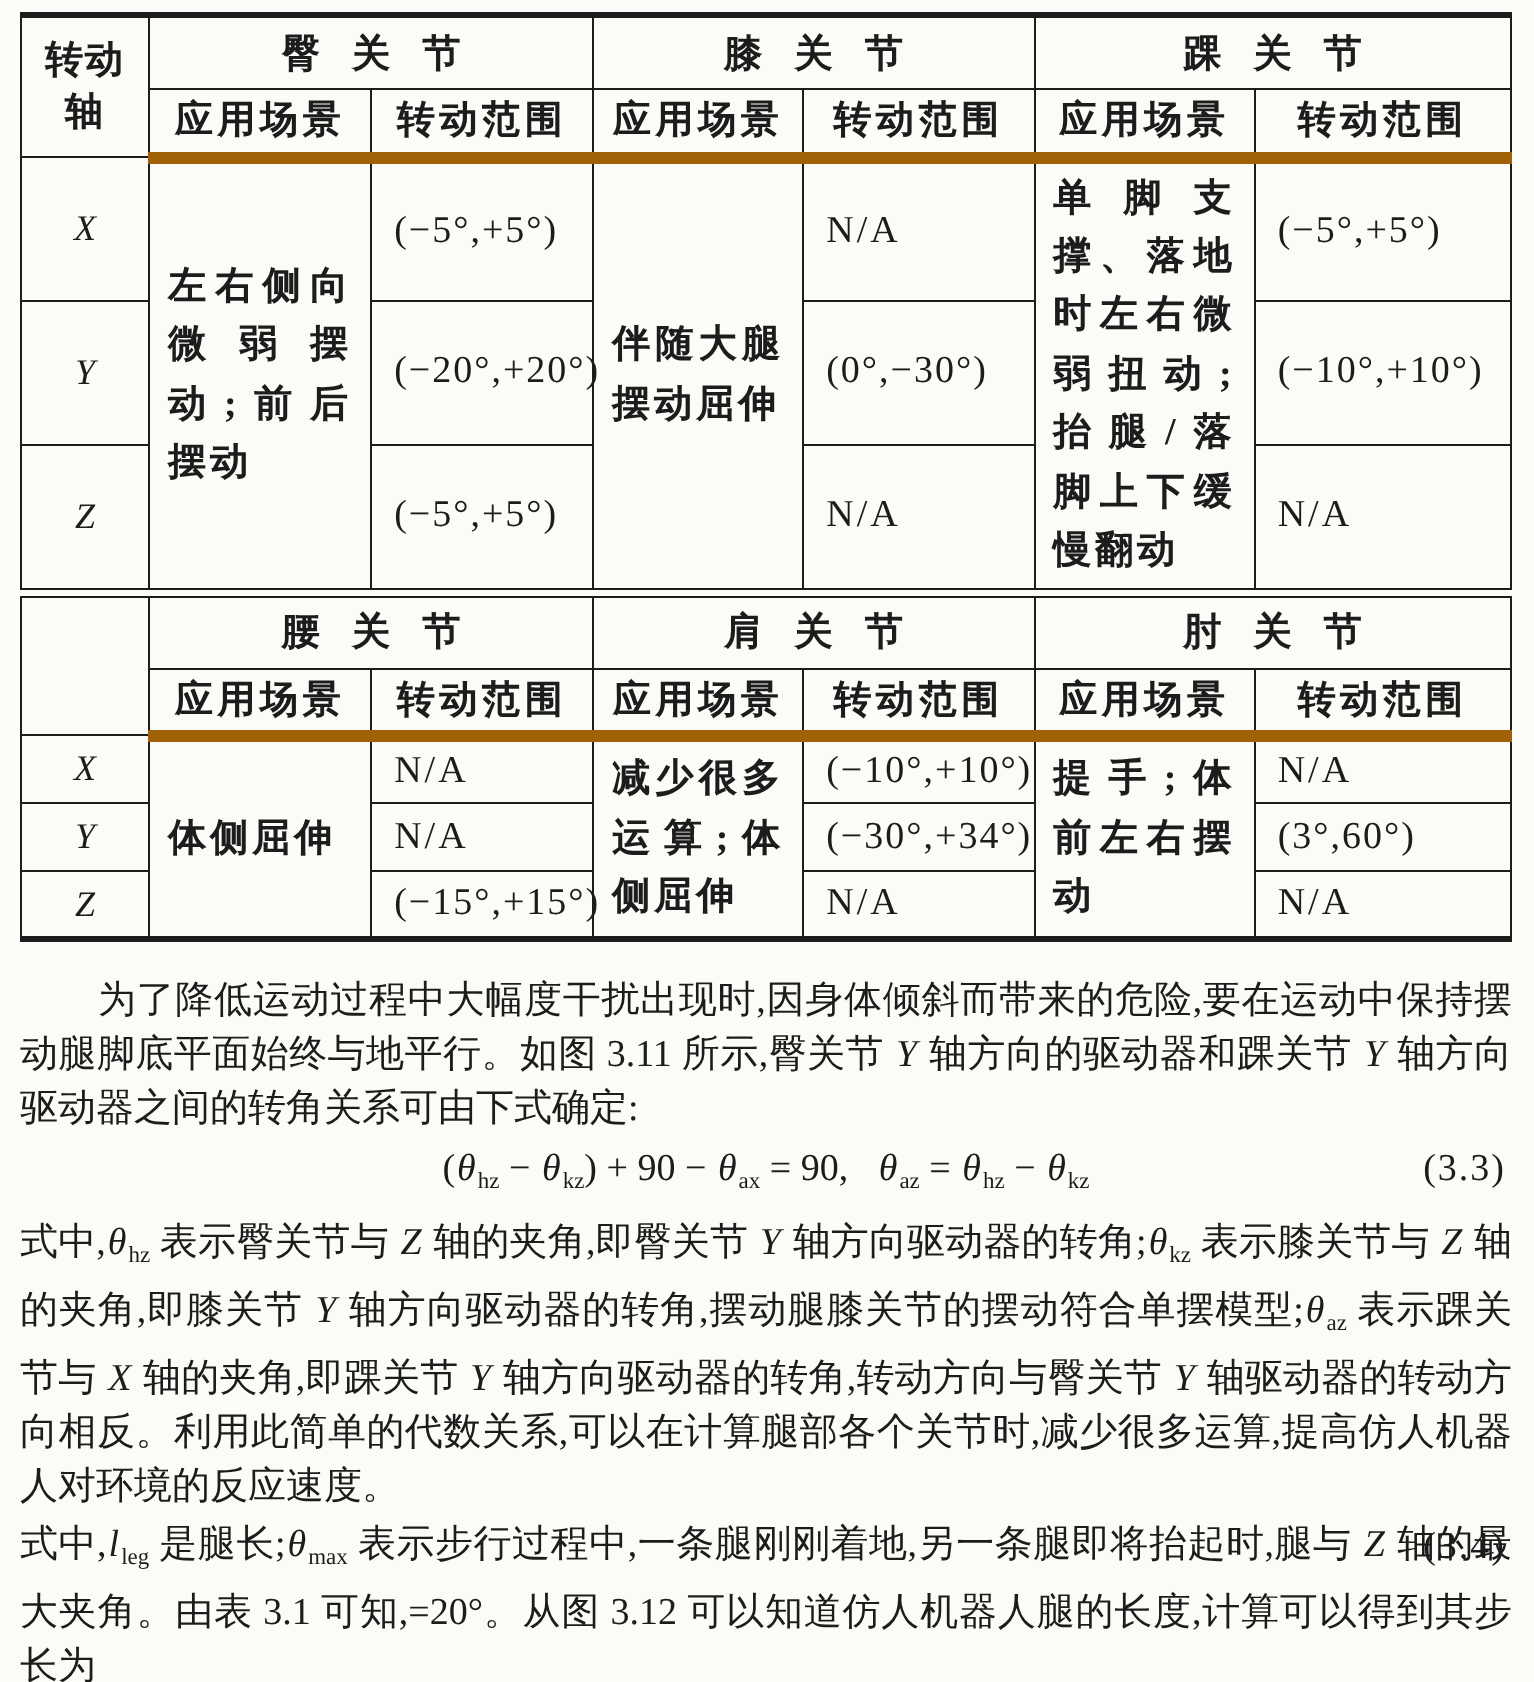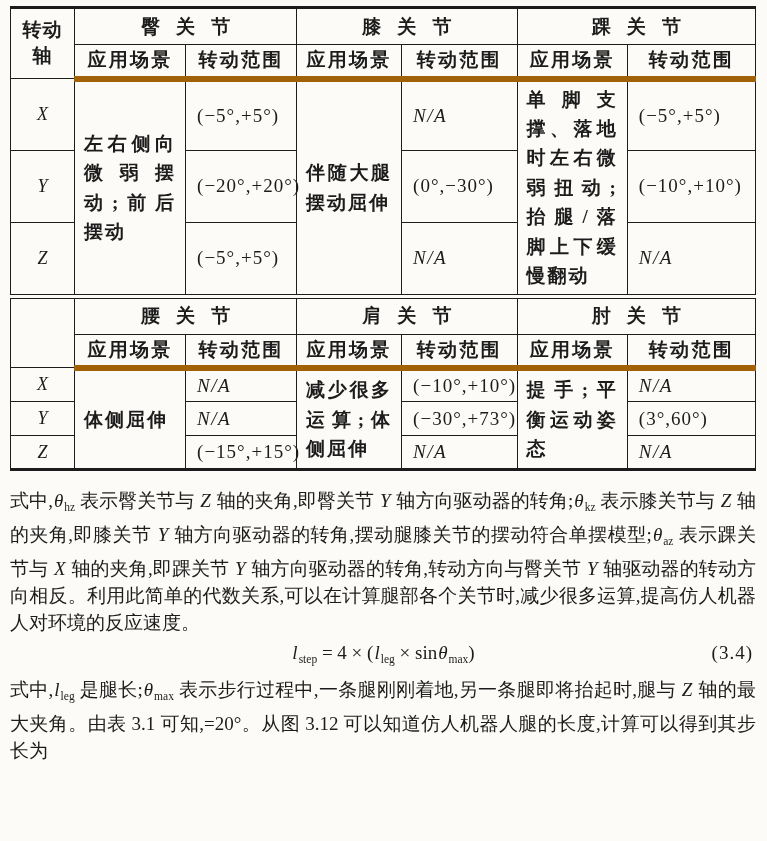--- a/index.html
+++ b/index.html
@@ -29,21 +29,21 @@
     font-family:"Liberation Sans","DejaVu Sans",sans-serif;
     font-weight:bold;
     text-align:center;
   }
   .jt td.title{letter-spacing:0.85em;text-indent:0.85em;}
   .jt td.sub{border-bottom:6px solid #a16207;letter-spacing:0.12em;}
   .jt td.corner{vertical-align:top;padding-top:8px;letter-spacing:0.05em;}
   .jt td.axis{text-align:center;font-style:italic;font-size:18px;}
   .jt td.scene{text-align:justify;padding:3px 9px;letter-spacing:2px;line-height:1.55;font-weight:bold;}
   .jt td.range{padding-left:11px;letter-spacing:1px;}
-  .jt td.range.na, .na{font-style:italic;letter-spacing:1.5px;}
+  .jt td.range.na, .na{letter-spacing:1.5px;}
   table.first tr.r1{height:37px;}
   table.first tr.r2{height:34px;}
   table.first tr.rb{height:40px;}
   table.second tr.r1{height:36px;margin-top:44px;}
   table.second tr.r2{height:32px;}
   table.second tr.rb{height:34px;}
 
   
   .textblock{margin-top:16px;}
   .para{
@@ -137,46 +137,50 @@
       <td class="hdr sub">转动范围</td>
       <td class="hdr sub">应用场景</td>
       <td class="hdr sub">转动范围</td>
     </tr>
     <tr class="rb">
       <td class="axis">X</td>
       <td rowspan="3" class="scene">体侧屈伸</td>
       <td class="range na">N/A</td>
       <td rowspan="3" class="scene">减少很多运算;体侧屈伸</td>
       <td class="range">(−10°,+10°)</td>
-      <td rowspan="3" class="scene">提手;平衡运动姿态</td>
+      <td rowspan="3" class="scene">提手;体前左右摆动</td>
       <td class="range na">N/A</td>
     </tr>
     <tr class="rb">
       <td class="axis">Y</td>
       <td class="range na">N/A</td>
-      <td class="range">(−30°,+73°)</td>
+      <td class="range">(−30°,+34°)</td>
       <td class="range">(3°,60°)</td>
     </tr>
     <tr class="rb">
       <td class="axis">Z</td>
       <td class="range">(−15°,+15°)</td>
       <td class="range na">N/A</td>
       <td class="range na">N/A</td>
     </tr>
   </tbody>
     </table>
 
   <div class="textblock">
+    <p class="para indent">为了降低运动过程中大幅度干扰出现时,因身体倾斜而带来的危险,要在运动中保持摆动腿脚底平面始终与地平行。如图 3.11 所示,臀关节 <i>Y</i> 轴方向的驱动器和踝关节 <i>Y</i> 轴方向驱动器之间的转角关系可由下式确定:</p>
 
+    <div class="equation">
+      <span>(<i>θ</i><sub>hz</sub> − <i>θ</i><sub>kz</sub>) + 90 − <i>θ</i><sub>ax</sub> = 90,&nbsp;&nbsp;&nbsp;<i>θ</i><sub>az</sub> = <i>θ</i><sub>hz</sub> − <i>θ</i><sub>kz</sub></span>
+      <span class="num">(3.3)</span>
+    </div>
 
     <p class="para">式中,<i>θ</i><sub>hz</sub> 表示臀关节与 <i>Z</i> 轴的夹角,即臀关节 <i>Y</i> 轴方向驱动器的转角;<i>θ</i><sub>kz</sub> 表示膝关节与 <i>Z</i> 轴的夹角,即膝关节 <i>Y</i> 轴方向驱动器的转角,摆动腿膝关节的摆动符合单摆模型;<i>θ</i><sub>az</sub> 表示踝关节与 <i>X</i> 轴的夹角,即踝关节 <i>Y</i> 轴方向驱动器的转角,转动方向与臀关节 <i>Y</i> 轴驱动器的转动方向相反。利用此简单的代数关系,可以在计算腿部各个关节时,减少很多运算,提高仿人机器人对环境的反应速度。</p>
 
 
     <div class="equation">
-      <span><i>l</i><sub>step</sub> = 4 × (<i>l</i><sub>leg</sub> × sin<i>θ</i><sub>max</sub>)</span>
       <span class="num">(3.4)</span>
     </div>
 
     <p class="para">式中,<i>l</i><sub>leg</sub> 是腿长;<i>θ</i><sub>max</sub> 表示步行过程中,一条腿刚刚着地,另一条腿即将抬起时,腿与 <i>Z</i> 轴的最大夹角。由表 3.1 可知,=20°。从图 3.12 可以知道仿人机器人腿的长度,计算可以得到其步长为</p>
 
   </div>
 
 </div>
 
 </body></html>

